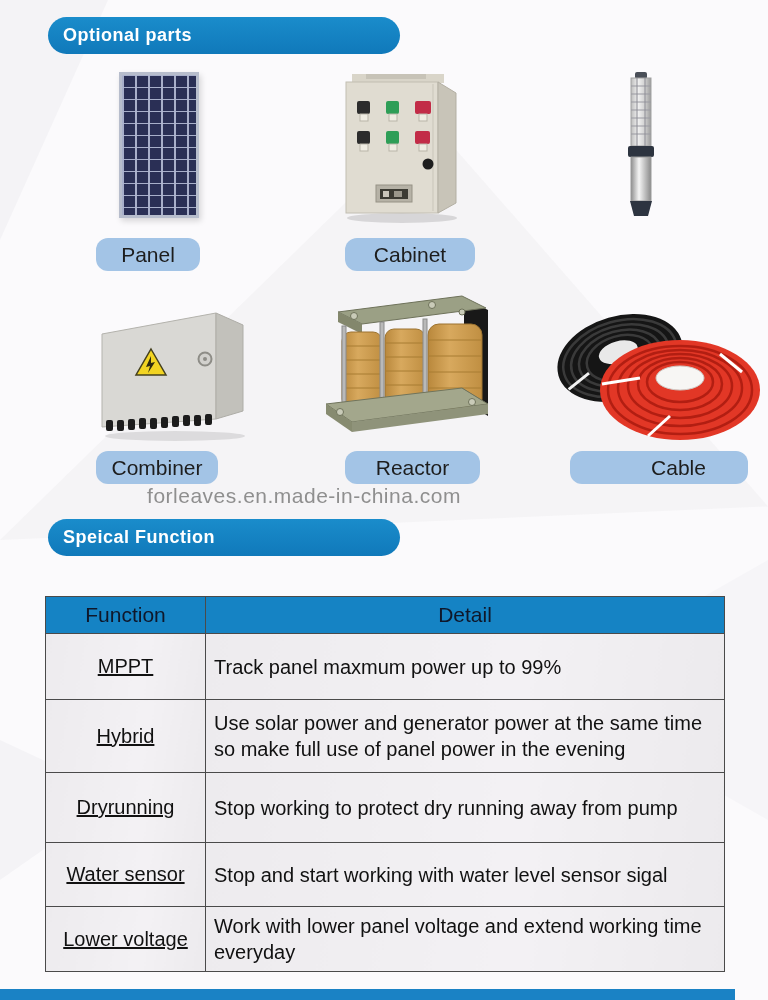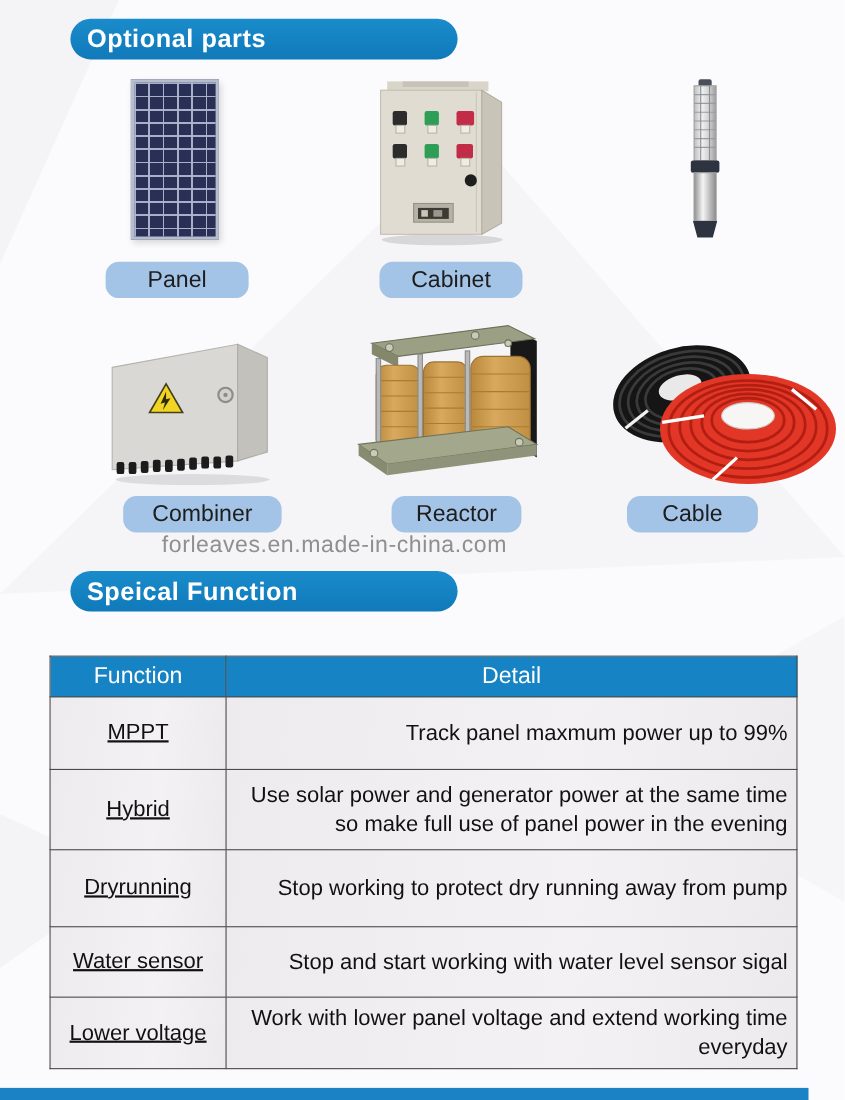--- a/index.html
+++ b/index.html
@@ -12,23 +12,23 @@
   .bg1{left:0;top:0;width:180px;height:240px;background:rgba(130,130,145,.06);
        clip-path:polygon(0 0,60% 0,0 100%);}
   .bg2{left:0;top:120px;width:768px;height:420px;background:rgba(130,130,145,.05);
        clip-path:polygon(0 100%,56% 0,100% 92%);}
   .bg3{left:0;top:740px;width:120px;height:140px;background:rgba(130,130,145,.06);
        clip-path:polygon(0 0,100% 40%,0 100%);}
   .bg4{left:540px;top:560px;width:228px;height:260px;background:rgba(130,130,145,.04);
        clip-path:polygon(100% 0,0 50%,100% 100%);}
 
   .banner{
-    position:absolute;left:64px;width:352px;height:37px;
+    position:absolute;left:48px;width:352px;height:37px;
     background:linear-gradient(#1a8ccb,#1079ba);
-    border-radius:19px;color:#fff;font-size:23px;font-weight:bold;
+    border-radius:19px;color:#fff;font-size:18px;font-weight:bold;
     line-height:37px;padding-left:15px;box-sizing:border-box;letter-spacing:.5px;
   }
   .banner1{top:17px;}
   .banner2{top:519px;}
 
   .pill{
     position:absolute;height:33px;border-radius:12px;background:#a3c4e6;
     color:#1d1d1d;font-size:21px;line-height:33px;text-align:center;
   }
 
@@ -52,26 +52,26 @@
     color:#8f8f8f;font-size:21px;letter-spacing:.5px;
   }
 
   .ftable{
     position:absolute;left:45px;top:596px;width:680px;
     border-collapse:collapse;table-layout:fixed;
     font-size:20px;color:#111;
   }
   .ftable th,.ftable td{border:1px solid #4a4a4a;box-sizing:border-box;}
   .ftable th{
-    background:#1583c4;color:#ffffff;font-weight:normal;font-size:21px;height:37px;
+    background:#1583c4;color:#0f172a;font-weight:normal;font-size:21px;height:37px;
   }
   .ftable .col-fn{width:160px;text-align:center;}
   .ftable td{background:linear-gradient(100deg,#edebee 0%,#f3f1f4 60%,#eceaed 100%);}
   .ftable td.fn{text-align:center;text-decoration:underline;}
-  .ftable td.dt{text-align:right;padding:6px 8px;line-height:1.3;}
+  .ftable td.dt{text-align:left;padding:6px 8px;line-height:1.3;}
   .r1 td{height:66px;} .r2 td{height:73px;} .r3 td{height:70px;}
   .r4 td{height:64px;} .r5 td{height:62px;}
 
   .bottom-bar{
     position:absolute;left:0;top:989px;width:735px;height:11px;
     background:#1a82c5;
   }
 </style>
 </head>
 <body>
@@ -147,21 +147,21 @@
         <line x1="13" y1="64" x2="33" y2="64"></line>
       </g>
       <line x1="19" y1="8" x2="19" y2="76" stroke="#8c8c94"></line>
       <line x1="27" y1="8" x2="27" y2="76" stroke="#8c8c94"></line>
       <rect x="10" y="76" width="26" height="11" rx="2" fill="#2d3440"></rect>
       <rect x="13" y="87" width="20" height="44" fill="url(#st2)" stroke="#9a9a9a"></rect>
       <polygon points="12,131 34,131 30,146 16,146" fill="#2d3440"></polygon>
     </svg>
   </div>
 
-  <div class="pill" style="left:96px;top:238px;width:130px;">Panel</div>
+  <div class="pill" style="left:96px;top:238px;width:104px;">Panel</div>
   <div class="pill" style="left:345px;top:238px;width:130px;">Cabinet</div>
 
   <div class="img-box" style="left:90px;top:292px;">
     <svg width="175" height="152" viewBox="0 0 175 152">
       <ellipse cx="85" cy="144" rx="70" ry="5" fill="rgba(0,0,0,.1)"></ellipse>
       <polygon points="12,42 126,21 133,24 19,45" fill="#e8e7e3"></polygon>
       <polygon points="12,42 126,21 126,127 12,135" fill="#d9d8d4" stroke="#b4b3ad"></polygon>
       <polygon points="126,21 153,33 153,119 126,127" fill="#c2c1bb" stroke="#aeada7"></polygon>
       <polygon points="61,57 76,83 46,83" fill="#f2d422" stroke="#44401e" stroke-width="1.5"></polygon>
       <path d="M61,64 L56,75 L60,74 L58,81 L65,70 L61,71 Z" fill="#2e2b10"></path>
@@ -256,23 +256,23 @@
       </g>
       <ellipse cx="152" cy="90" rx="24" ry="12" fill="#f7f6f4" stroke="#cfcac5"></ellipse>
       <g stroke="#ffffff" stroke-width="3">
         <line x1="74" y1="96" x2="112" y2="90"></line>
         <line x1="192" y1="66" x2="214" y2="84"></line>
         <line x1="120" y1="148" x2="142" y2="128"></line>
       </g>
     </svg>
   </div>
 
-  <div class="pill" style="left:112px;top:451px;width:144px;">Combiner</div>
-  <div class="pill" style="left:356px;top:451px;width:118px;">Reactor</div>
-  <div class="pill" style="left:570px;top:451px;width:119px;">Cable</div>
+  <div class="pill" style="left:96px;top:451px;width:122px;">Combiner</div>
+  <div class="pill" style="left:345px;top:451px;width:135px;">Reactor</div>
+  <div class="pill" style="left:570px;top:451px;width:139px;padding-left:39px;">Cable</div>
 
   <div class="watermark">forleaves.en.made-in-china.com</div>
 
   <div class="banner banner2">Speical Function</div>
 
   <table class="ftable">
     <tbody>
         <tr>
       <th class="col-fn">Function</th>
       <th>Detail</th>

